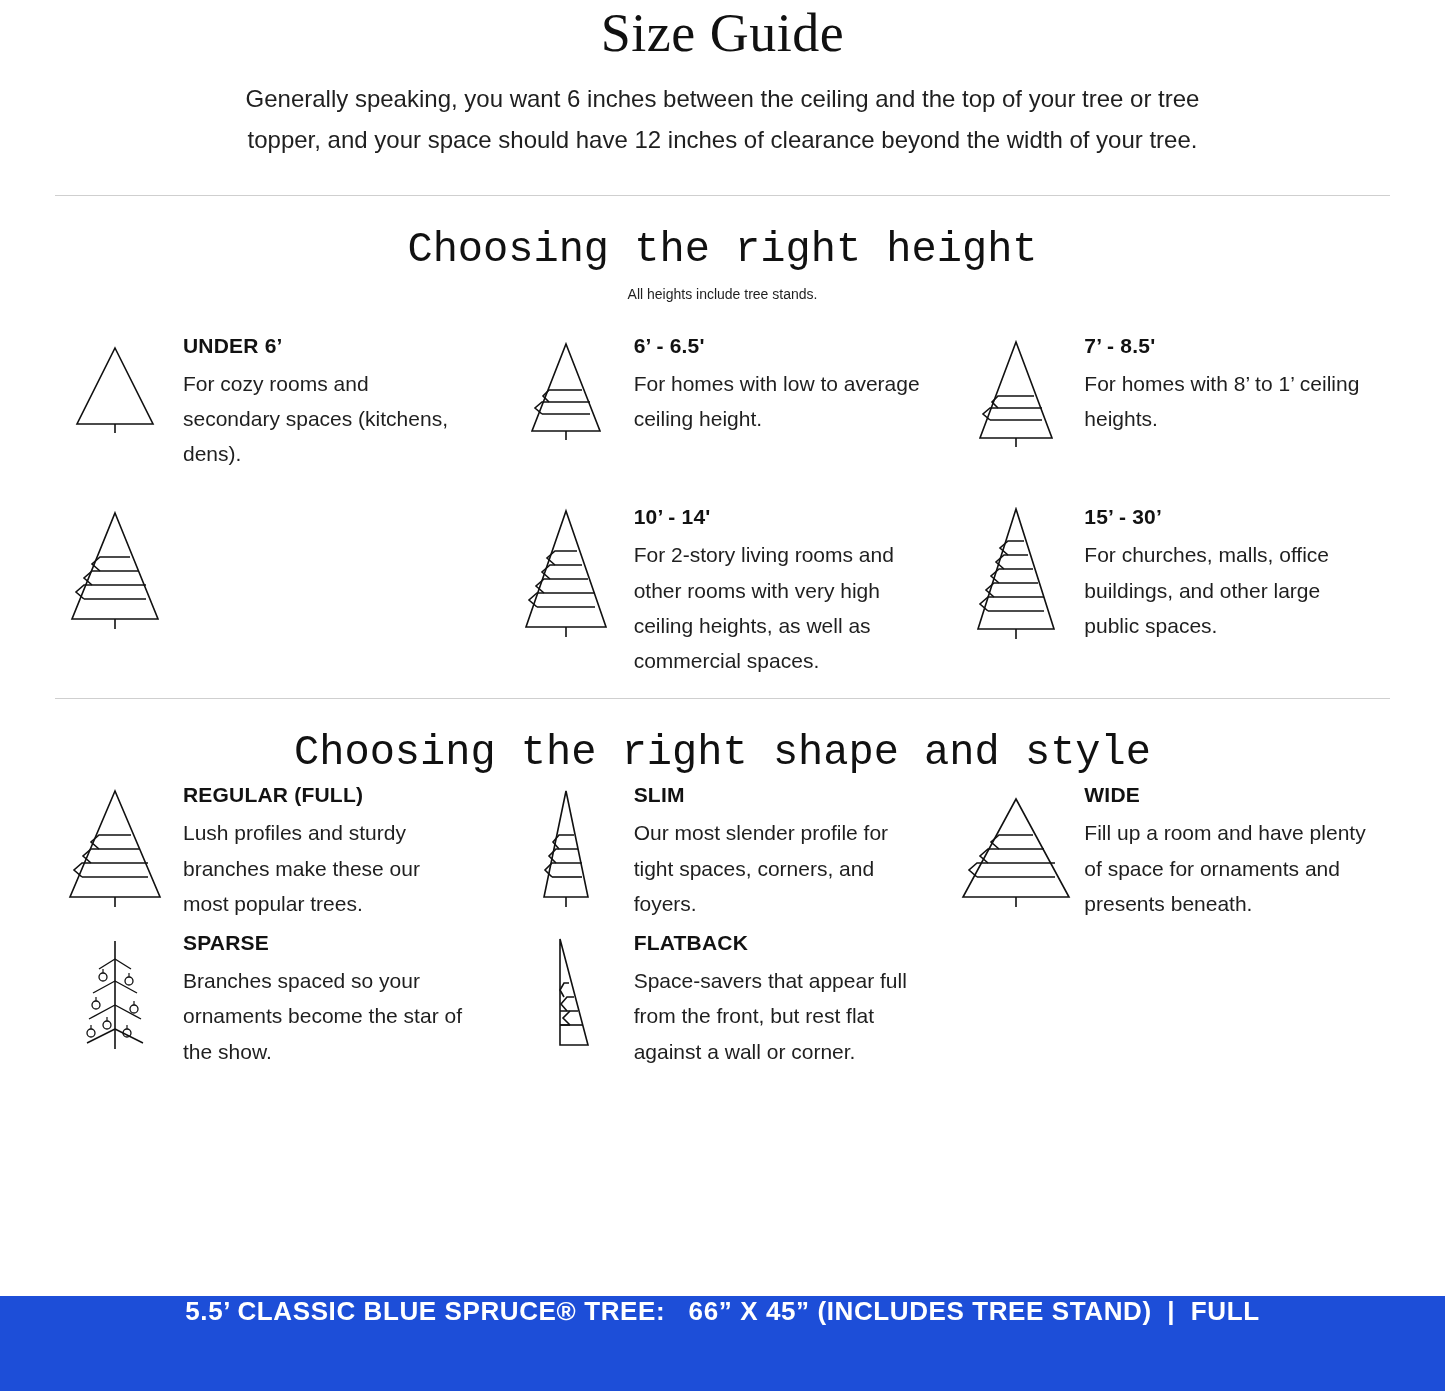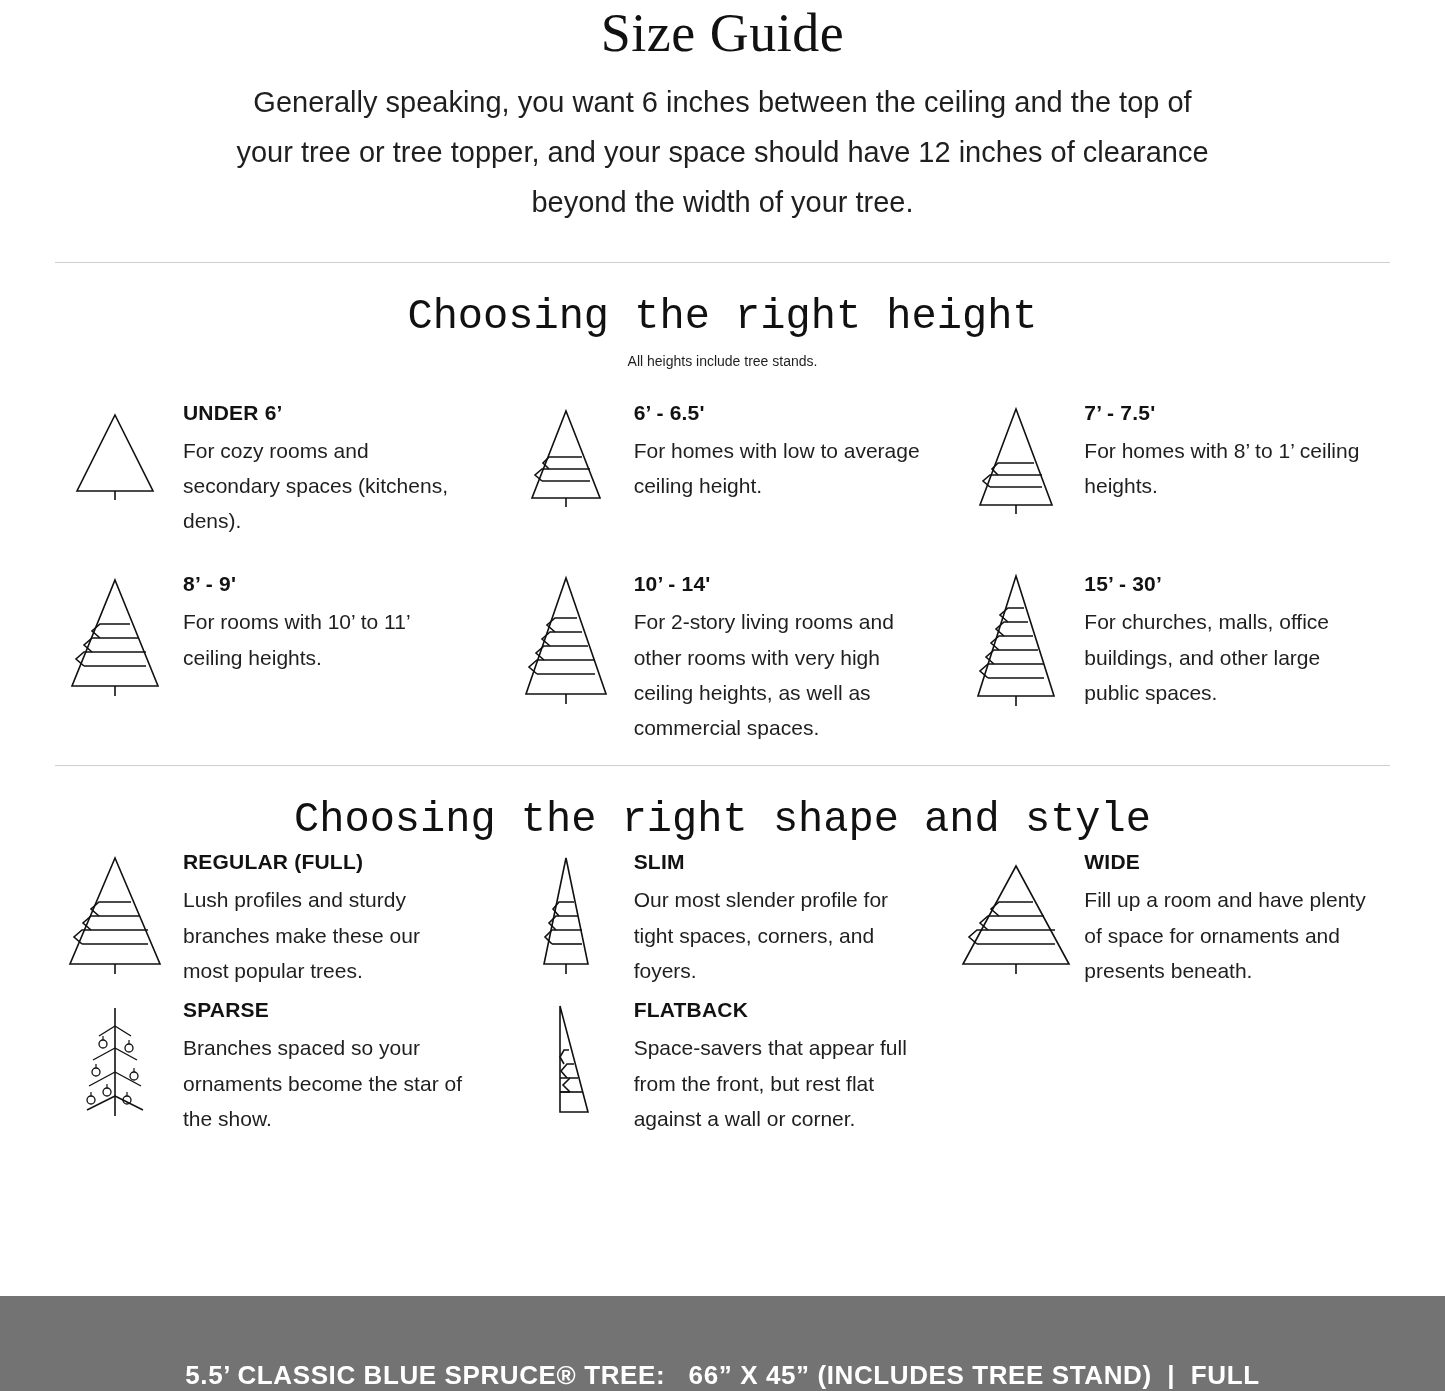--- a/index.html
+++ b/index.html
@@ -36,21 +36,21 @@
     letter-spacing: 0.5px;
     margin: 0;
     padding-top: 2px;
     font-weight: 400;
     color: #111;
   }
   .intro {
     width: 1000px;
     margin: 14px auto 0 auto;
     text-align: center;
-    font-size: 29px;
+    font-size: 24px;
     line-height: 1.72;
     color: #1f1f1f;
   }
   .rule {
     height: 1px;
     background: #cfcfcf;
     margin: 34px 0 0 0;
   }
 
   
@@ -107,25 +107,25 @@
     line-height: 1.68;
     margin: 0;
     color: #1f1f1f;
   }
 
   .row-gap { height: 22px; }
 
   
   .footer {
     flex: 0 0 auto;
-    background: #737373;
+    background: #1d4ed8;
     color: #ffffff;
     height: 95px;
     display: flex;
-    align-items: flex-end;
+    align-items: flex-start;
     justify-content: center;
     margin-top: 26px;
   }
   .footer-text {
     font-size: 26px;
     font-weight: bold;
     letter-spacing: 0.6px;
     white-space: pre;
   }
   svg { display: block; }
@@ -180,44 +180,40 @@
         <div class="glyph">
           <svg width="96" height="118" viewBox="0 0 96 118">
             <path d="M48 6 L84 102 L12 102 Z" fill="none" stroke="#111" stroke-width="1.6"></path>
             <path d="M22 84 L74 84" fill="none" stroke="#111" stroke-width="1.6"></path>
             <path d="M22 84 L15 78 L22 72 L74 72" fill="none" stroke="#111" stroke-width="1.6"></path>
             <path d="M30 72 L24 66 L30 60 L66 60" fill="none" stroke="#111" stroke-width="1.6"></path>
             <line x1="48" y1="102" x2="48" y2="111" stroke="#111" stroke-width="1.6"></line>
           </svg>
         </div>
         <div class="text">
-          <div class="item-label">7’ - 7.5'</div>
+          <div class="item-label">7’ - 8.5'</div>
           <p class="item-desc">For homes with 8’ to 1’ ceiling heights.</p>
         </div>
       </div>
     </div>
 
     <div class="row-gap"></div>
 
     <div class="grid heights" style="margin-top:6px;">
 
       <div class="item">
         <div class="glyph">
           <svg width="110" height="130" viewBox="0 0 110 130">
             <path d="M55 6 L98 112 L12 112 Z" fill="none" stroke="#111" stroke-width="1.6"></path>
             <path d="M24 92 L86 92" fill="none" stroke="#111" stroke-width="1.6"></path>
             <path d="M24 92 L16 85 L24 78 L86 78" fill="none" stroke="#111" stroke-width="1.6"></path>
             <path d="M32 78 L24 71 L32 64 L78 64" fill="none" stroke="#111" stroke-width="1.6"></path>
             <path d="M40 64 L32 57 L40 50 L70 50" fill="none" stroke="#111" stroke-width="1.6"></path>
             <line x1="55" y1="112" x2="55" y2="122" stroke="#111" stroke-width="1.6"></line>
           </svg>
-        </div>
-        <div class="text">
-          <div class="item-label">8’ - 9'</div>
-          <p class="item-desc">For rooms with 10’ to 11’ ceiling heights.</p>
         </div>
       </div>
 
       <div class="item">
         <div class="glyph">
           <svg width="110" height="140" viewBox="0 0 110 140">
             <path d="M55 4 L95 120 L15 120 Z" fill="none" stroke="#111" stroke-width="1.6"></path>
             <path d="M26 100 L84 100" fill="none" stroke="#111" stroke-width="1.6"></path>
             <path d="M26 100 L18 93 L26 86 L84 86" fill="none" stroke="#111" stroke-width="1.6"></path>
             <path d="M33 86 L25 79 L33 72 L77 72" fill="none" stroke="#111" stroke-width="1.6"></path>

